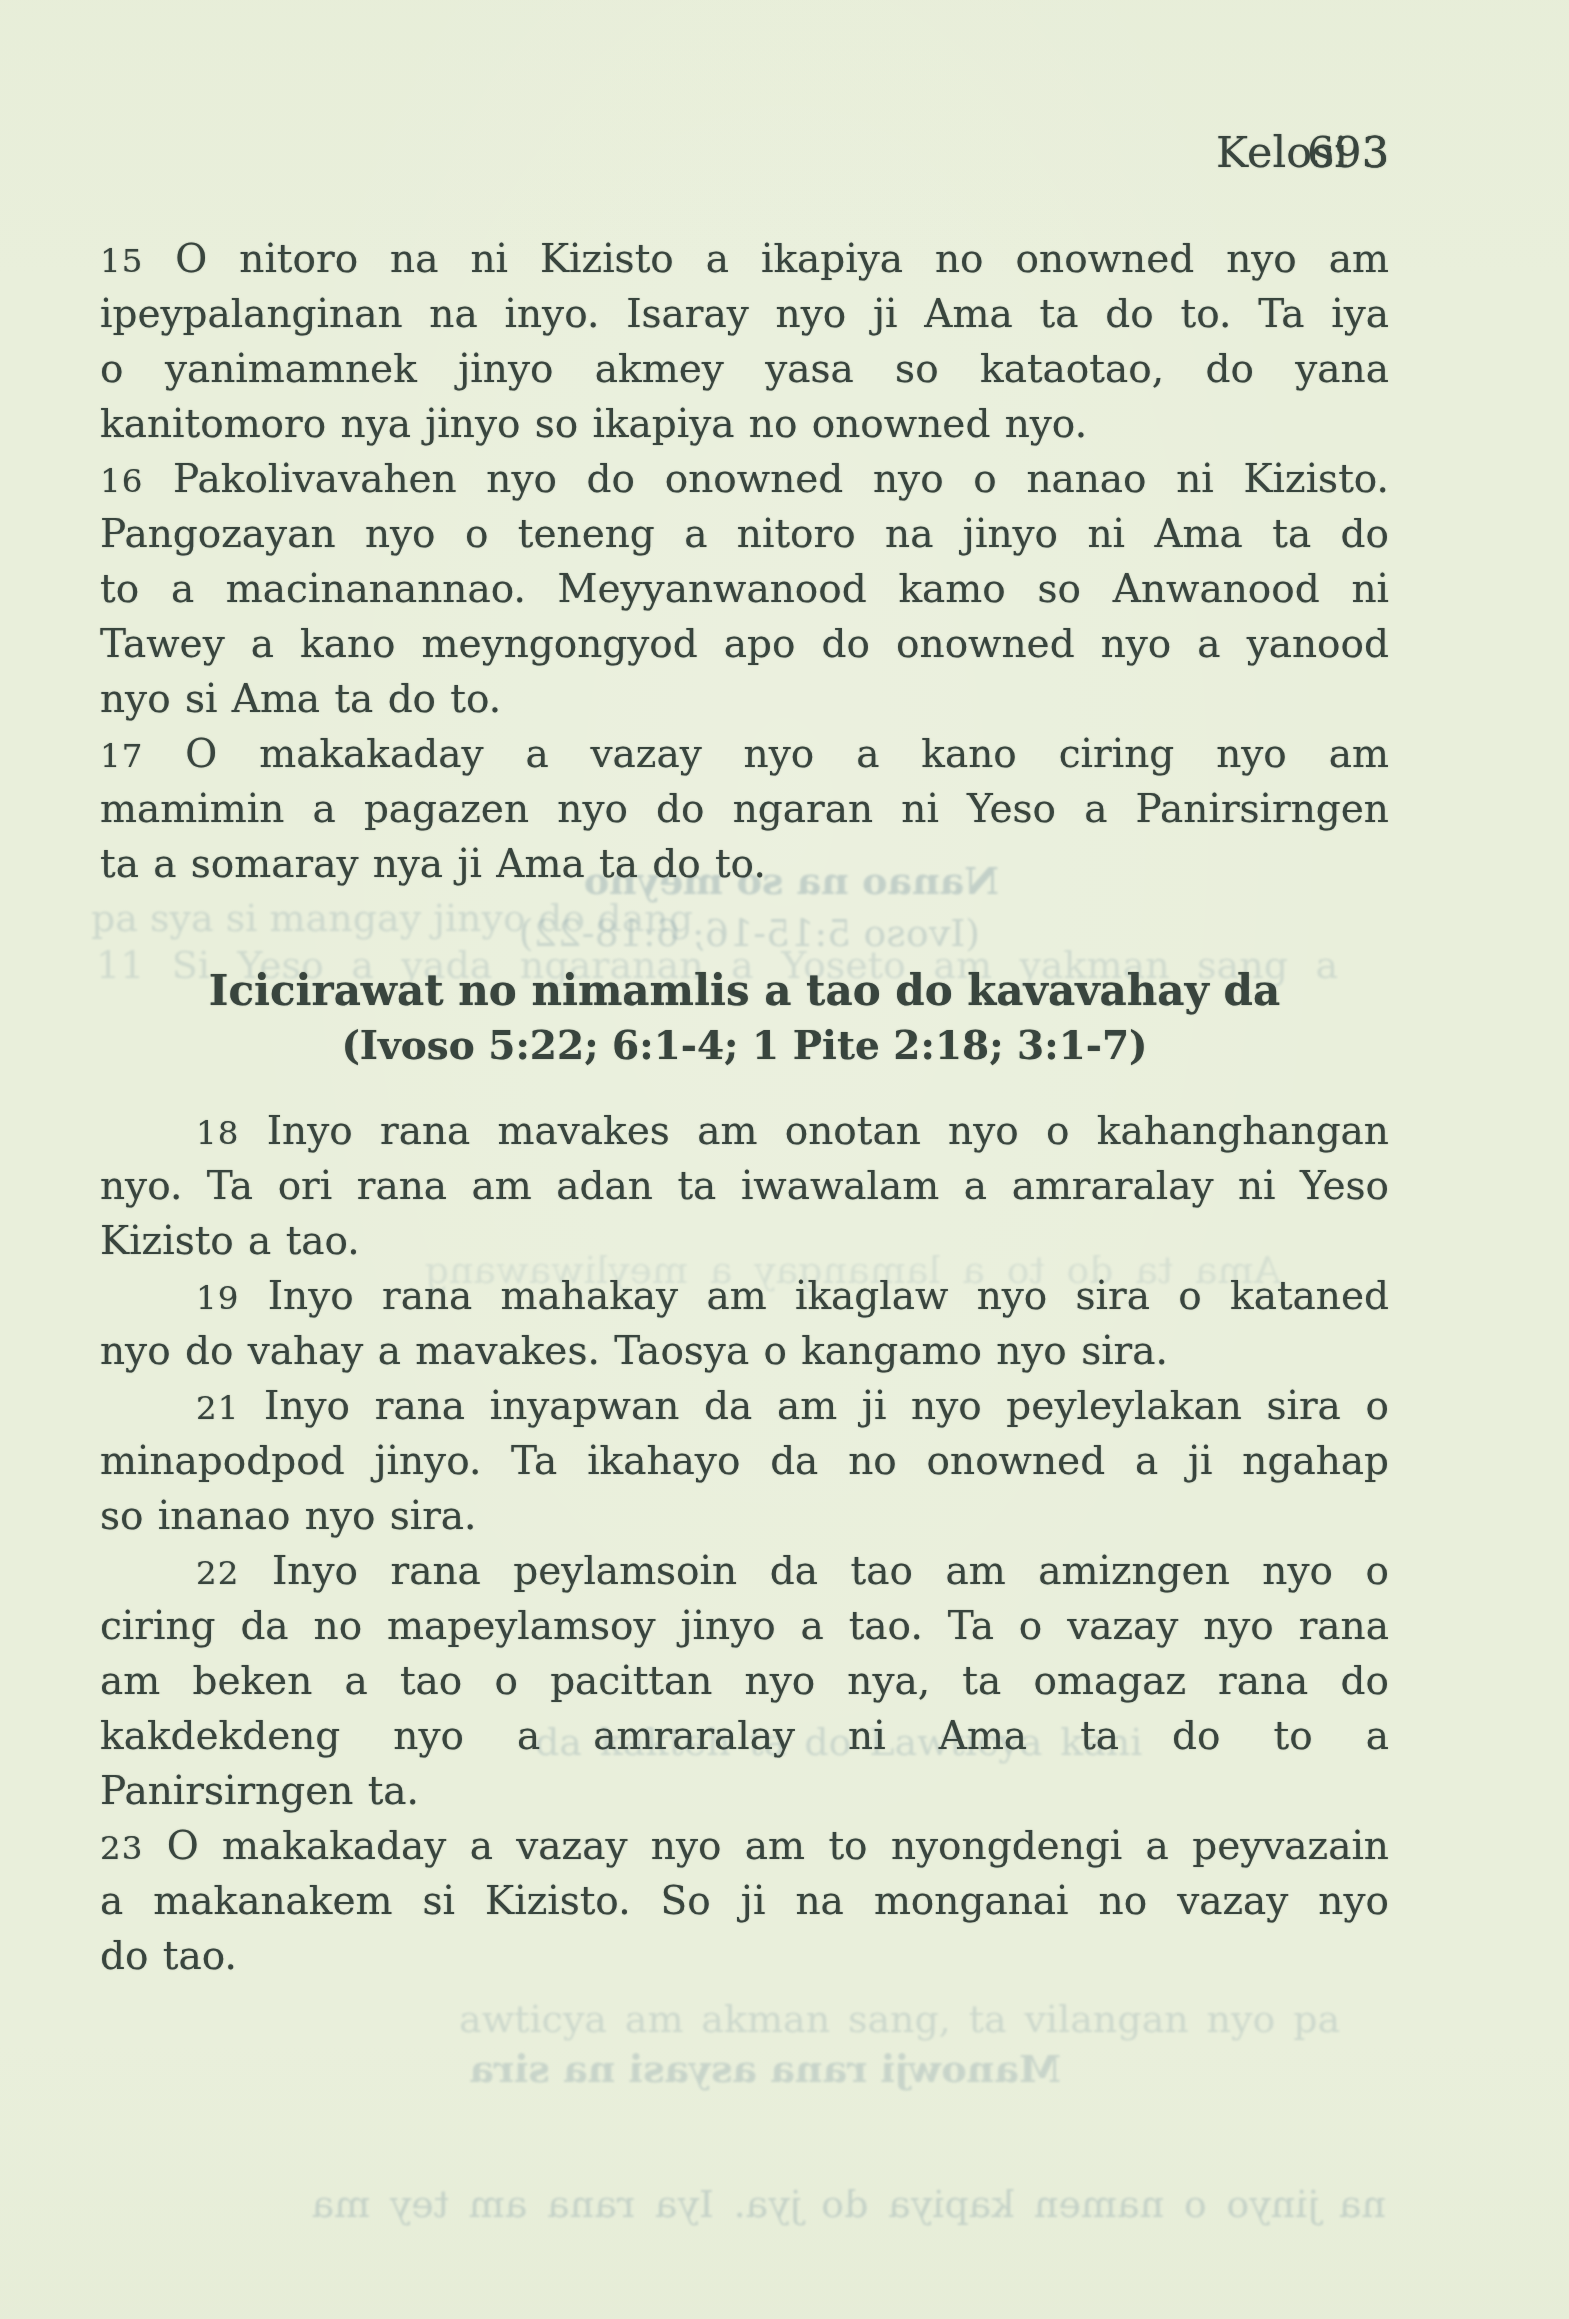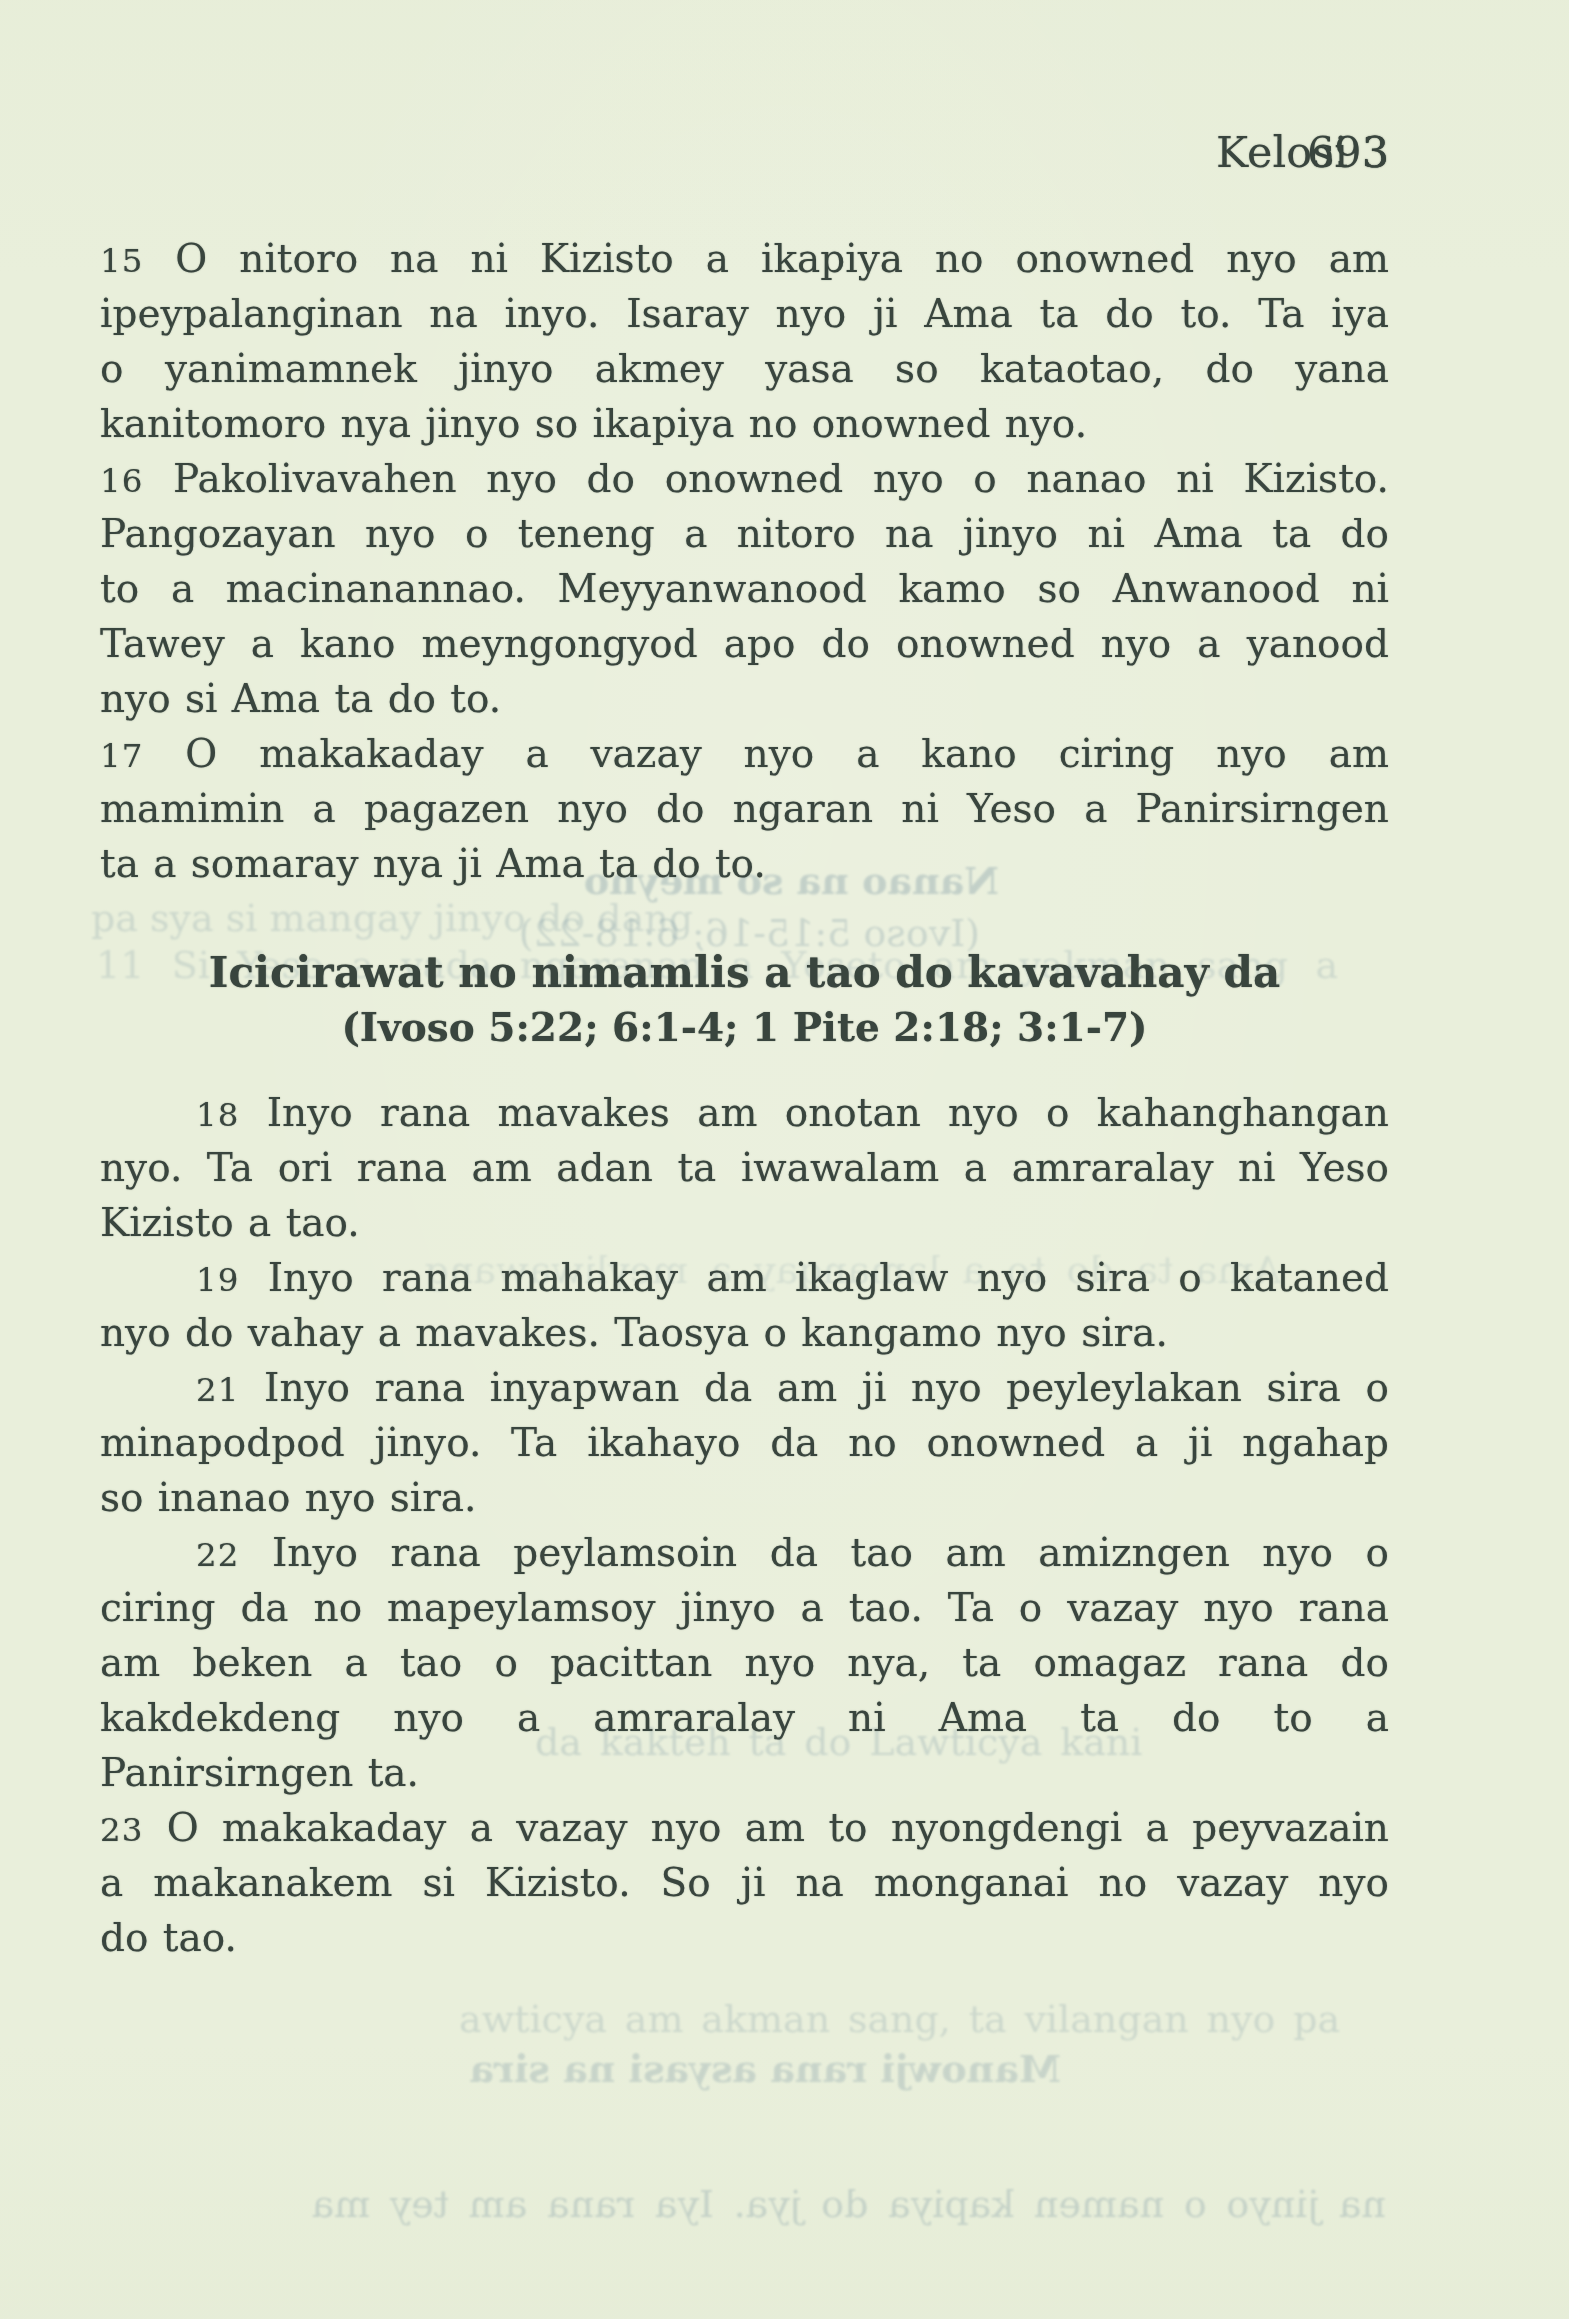--- a/index.html
+++ b/index.html
@@ -16,21 +16,21 @@
   
   .header{position:absolute;left:100px;top:124px;width:1289px;height:57px;line-height:57px;font-size:43px;}
   .pageno{position:absolute;left:0;width:100%;text-align:right;text-shadow:0 0 1.4px rgba(57,69,62,.5);}
   .runtitle{position:absolute;right:0;top:0;text-shadow:0 0 1.4px rgba(57,69,62,.5);}
   
   .textcol{position:absolute;left:100px;top:231px;width:1289px;}
   .line{height:55px;line-height:55px;font-size:39px;word-spacing:1.9px;text-shadow:0 0 1.3px rgba(57,69,62,.55);}
   .jline{text-align:justify;text-align-last:justify;}
   .indent{text-indent:96px;}
   .vnum{font-weight:400;font-size:32.5px;letter-spacing:1px;}
-  .section-head{margin-top:54px;height:55px;line-height:55px;text-align:center;font-weight:700;font-size:42px;text-shadow:0 0 1.3px rgba(57,69,62,.6);}
+  .section-head{margin-top:72px;height:55px;line-height:55px;text-align:center;font-weight:700;font-size:42px;text-shadow:0 0 1.3px rgba(57,69,62,.6);}
   .section-ref{height:55px;line-height:55px;text-align:center;font-size:39px;text-shadow:0 0 1.3px rgba(57,69,62,.5);font-weight:bold;}
   .after-ref{margin-top:30px;}
   
   .ghost{position:absolute;font-size:38px;line-height:46px;color:#7e99a4;filter:blur(1.1px);pointer-events:none;white-space:nowrap;}
   .mir{transform:scaleX(-1);}
   .g1{top:858px;left:492px;width:507px;opacity:.36;font-weight:700;}
   .g2{top:895px;left:91px;width:784px;opacity:.26;}
   .g3{top:910px;left:502px;width:478px;opacity:.30;}
   .g4{top:942px;left:96px;width:1357px;opacity:.24;word-spacing:15.3px;}
   .g5{top:1247px;left:277px;width:1004px;opacity:.18;word-spacing:9.6px;}

